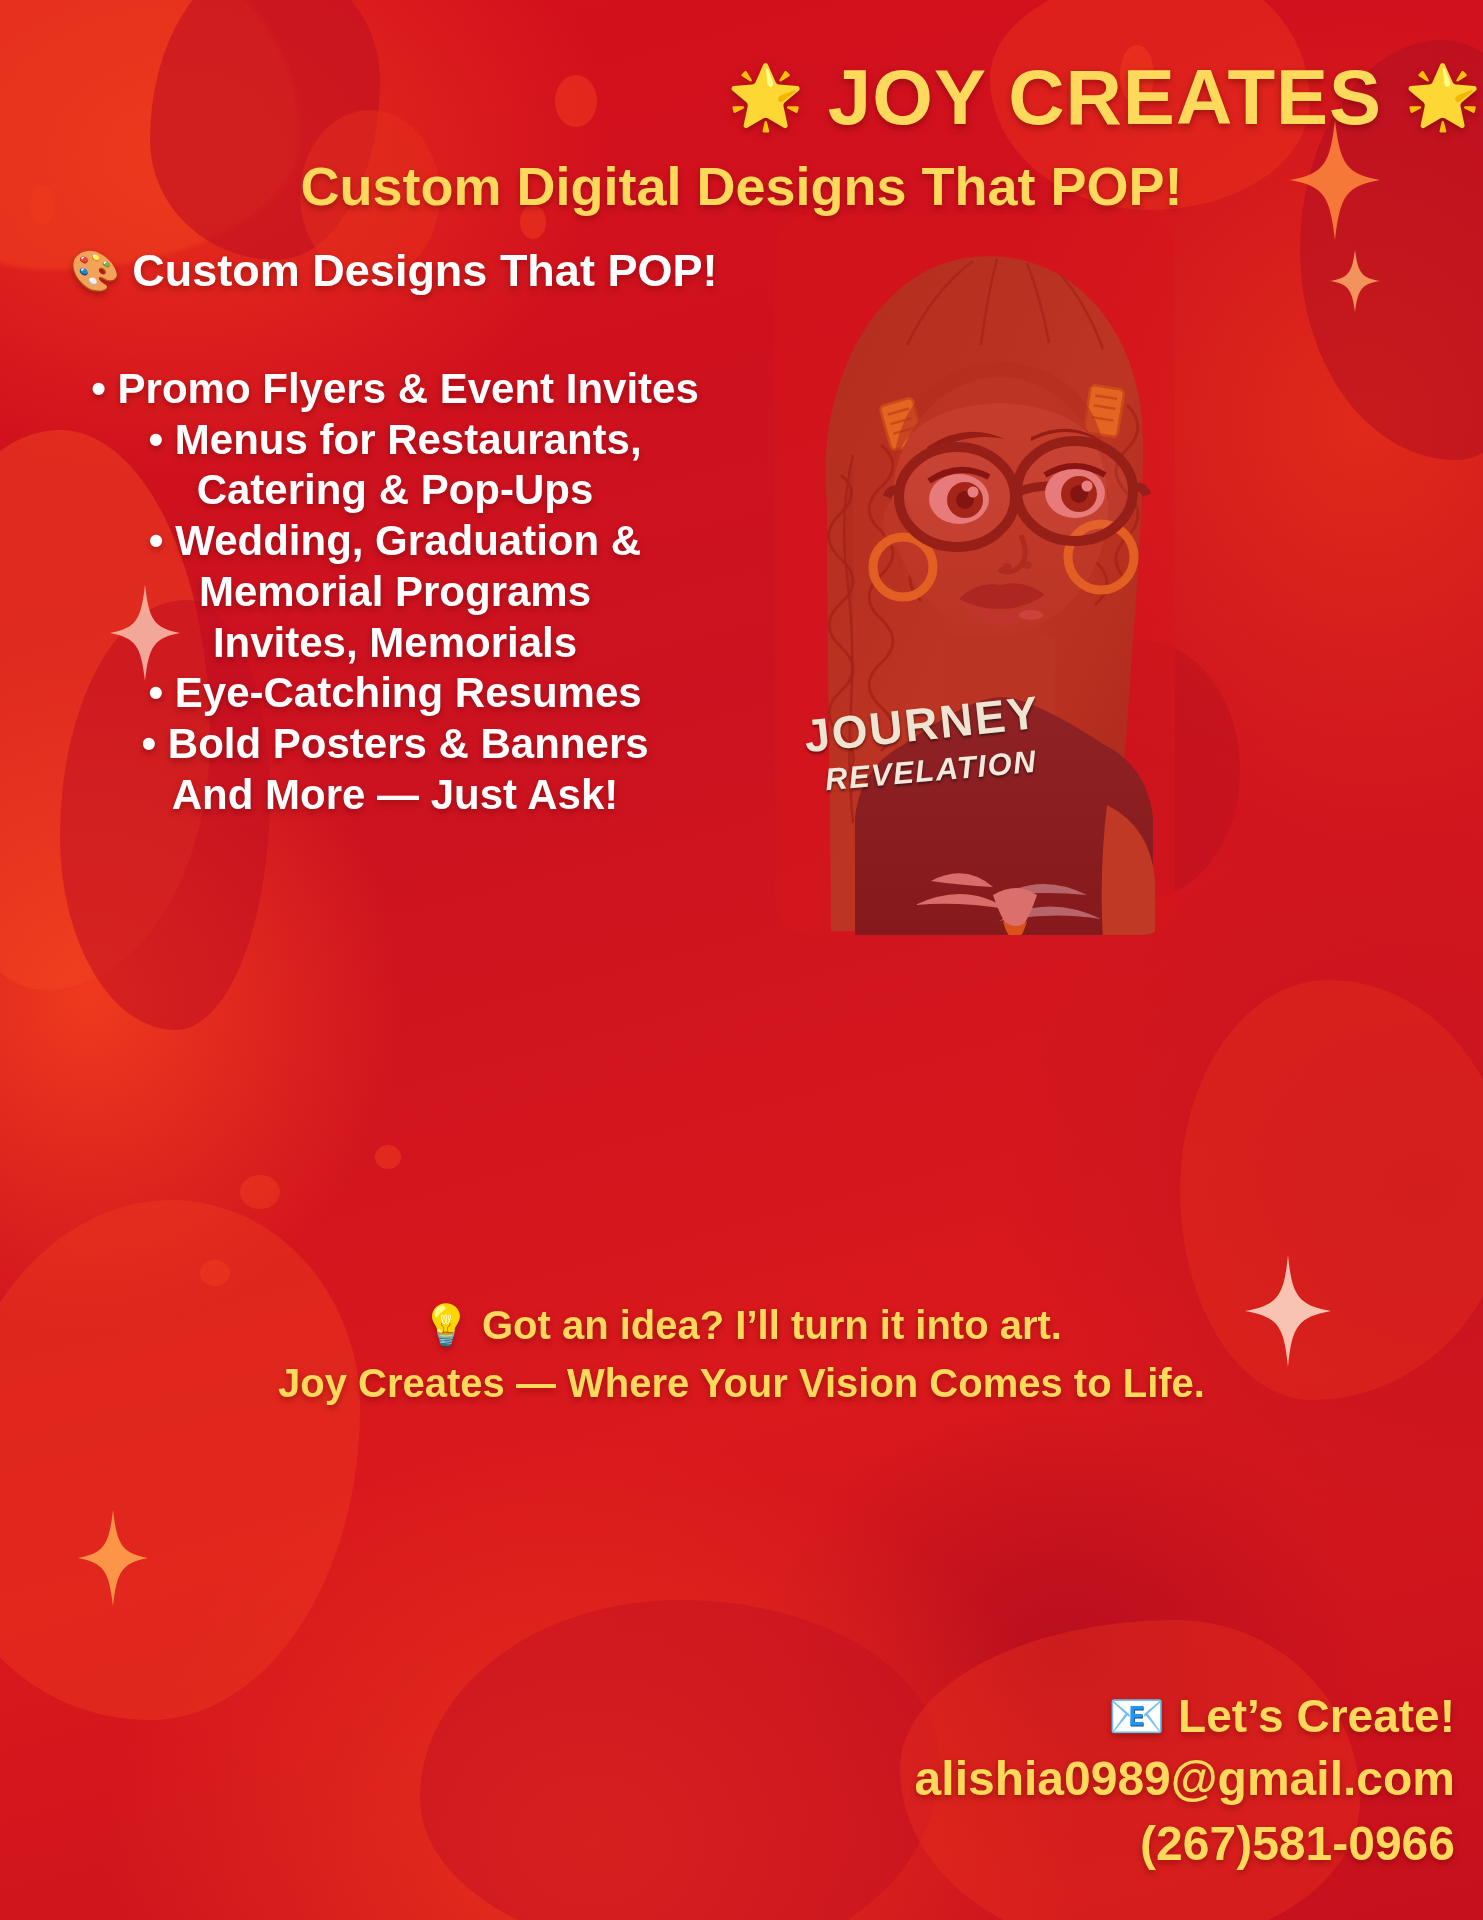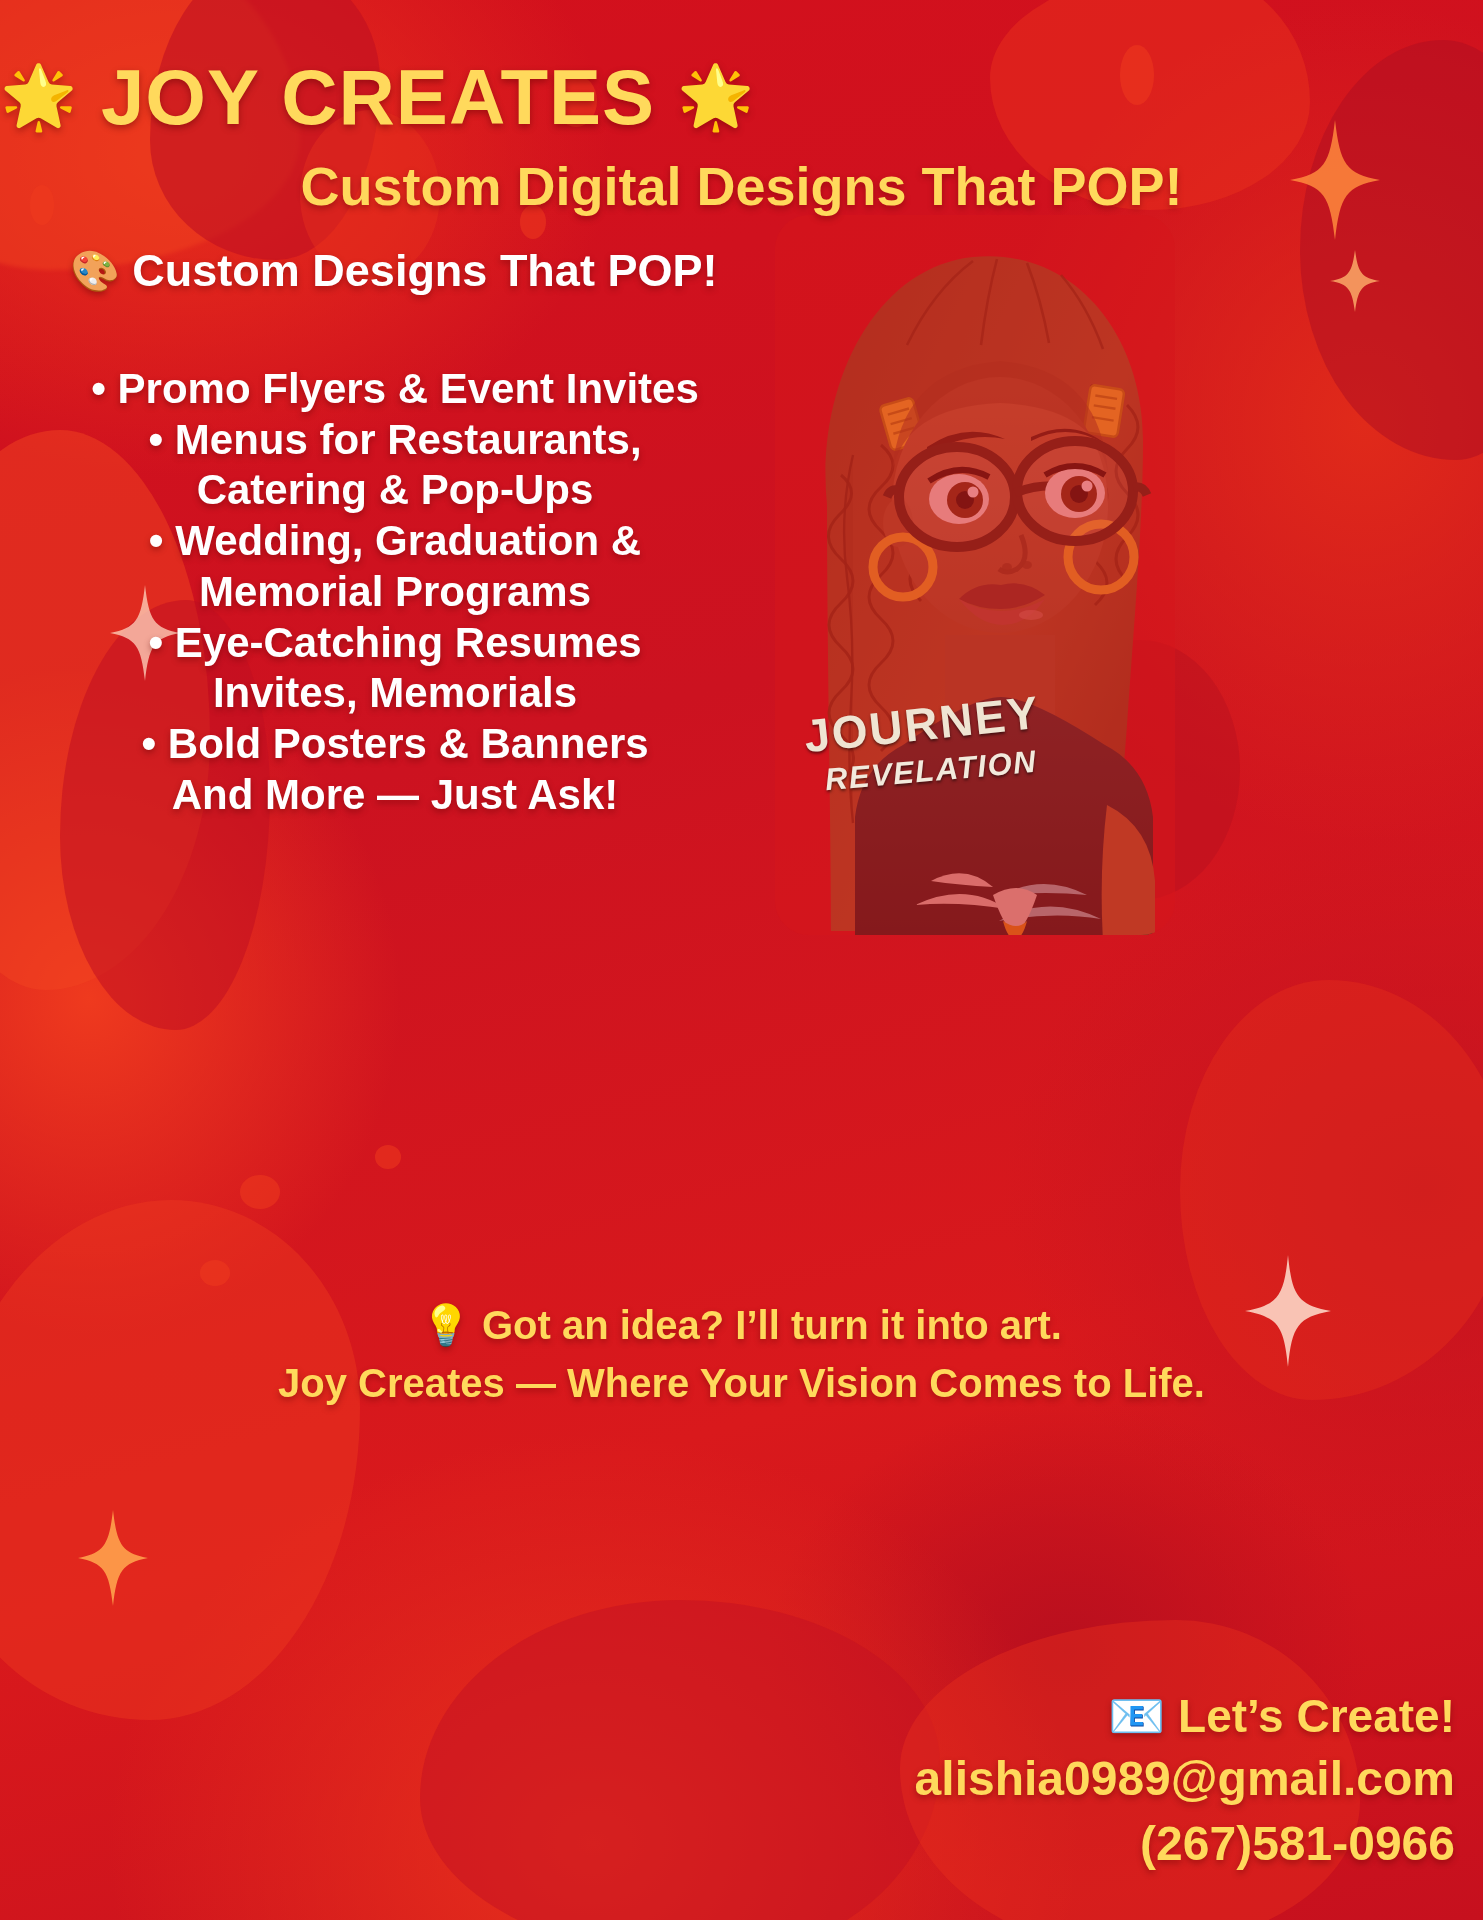--- a/index.html
+++ b/index.html
@@ -40,21 +40,21 @@
   .dot { position:absolute; border-radius:50%; background:#ef3a1e; opacity:.55; }
 
   
   .spark { position:absolute; pointer-events:none; }
 
   
   .stack { position:absolute; inset:0; }
 
   .title {
     position:absolute; top:52px; left:0; right:0;
-    text-align:left;
+    text-align:right;
     font-size:78px; font-weight:700; letter-spacing:1px;
     color:#ffd95c;
     font-family:"Liberation Sans", sans-serif;
     text-shadow:0 3px 7px rgba(90,0,0,.45);
     white-space:nowrap;
   }
   .title .star { font-size:62px; vertical-align:6px; }
 
   .subtitle {
     position:absolute; top:155px; left:0; right:0;
@@ -311,25 +311,25 @@
       <div class="li">
         <span>•</span>
         <span>Menus for Restaurants,</span>
       </div>
       <div class="li">Catering &amp; Pop-Ups</div>
       <div class="li">
         <span>•</span>
         <span>Wedding, Graduation &amp;</span>
       </div>
       <div class="li">Memorial Programs</div>
+      <div class="li">Invites, Memorials</div>
       <div class="li">
         <span>•</span>
         <span>Eye-Catching Resumes</span>
       </div>
-      <div class="li">Invites, Memorials</div>
       <div class="li">
         <span>•</span>
         <span>Bold Posters &amp; Banners</span>
       </div>
       <div class="li">And More — Just Ask!</div>
     </div>
 
     <div class="tagline">
       <div class="t">
         <span>💡</span>

